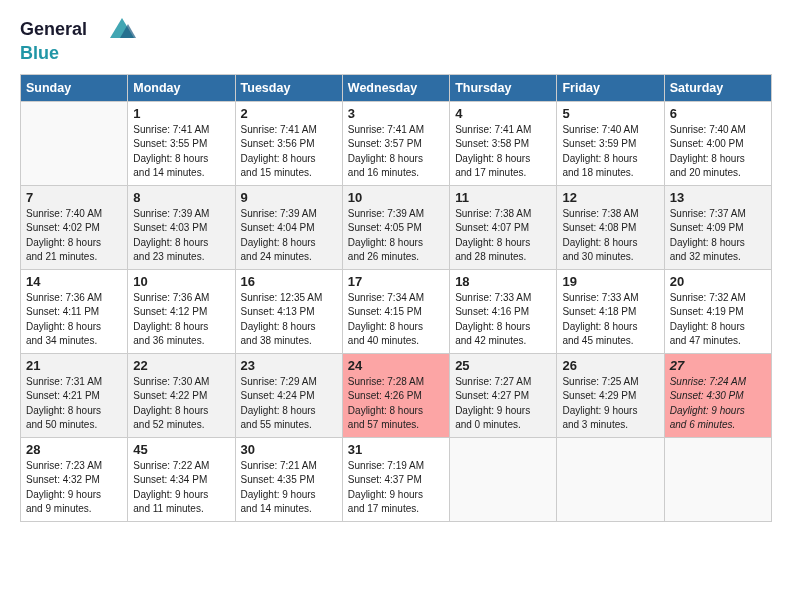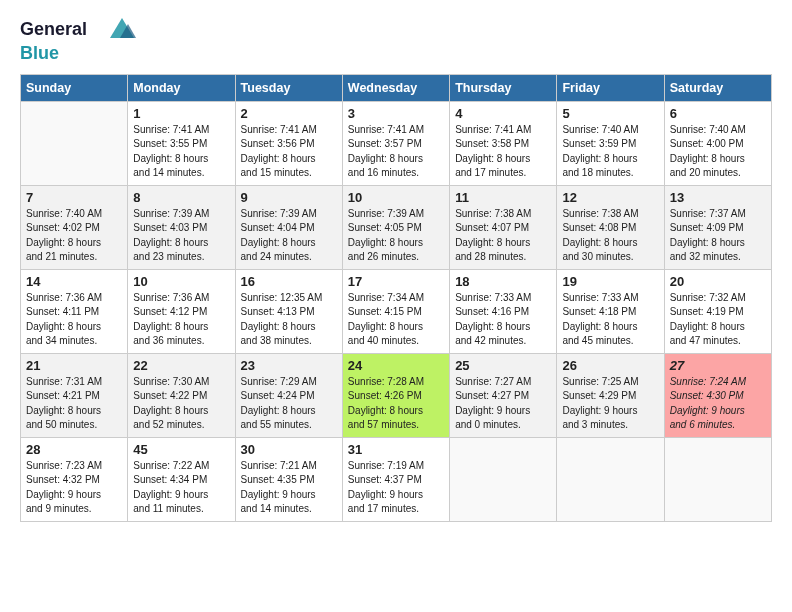--- a/index.html
+++ b/index.html
@@ -295,21 +295,21 @@
 Daylight: 8 hours
 and 52 minutes.</div>
           </td>
           <td style="background: rgb(242, 242, 242);">
             <span class="day-num">23</span>
             <div class="day-info" style="white-space: pre-line;">Sunrise: 7:29 AM
 Sunset: 4:24 PM
 Daylight: 8 hours
 and 55 minutes.</div>
           </td>
-          <td style="background: #bef264;">
+          <td style="background: #fca5a5;">
             <span class="day-num">24</span>
             <div class="day-info" style="white-space: pre-line;">Sunrise: 7:28 AM
 Sunset: 4:26 PM
 Daylight: 8 hours
 and 57 minutes.</div>
           </td>
           <td style="background: rgb(242, 242, 242);">
             <span class="day-num">25</span>
             <div class="day-info" style="white-space: pre-line;">Sunrise: 7:27 AM
 Sunset: 4:27 PM

